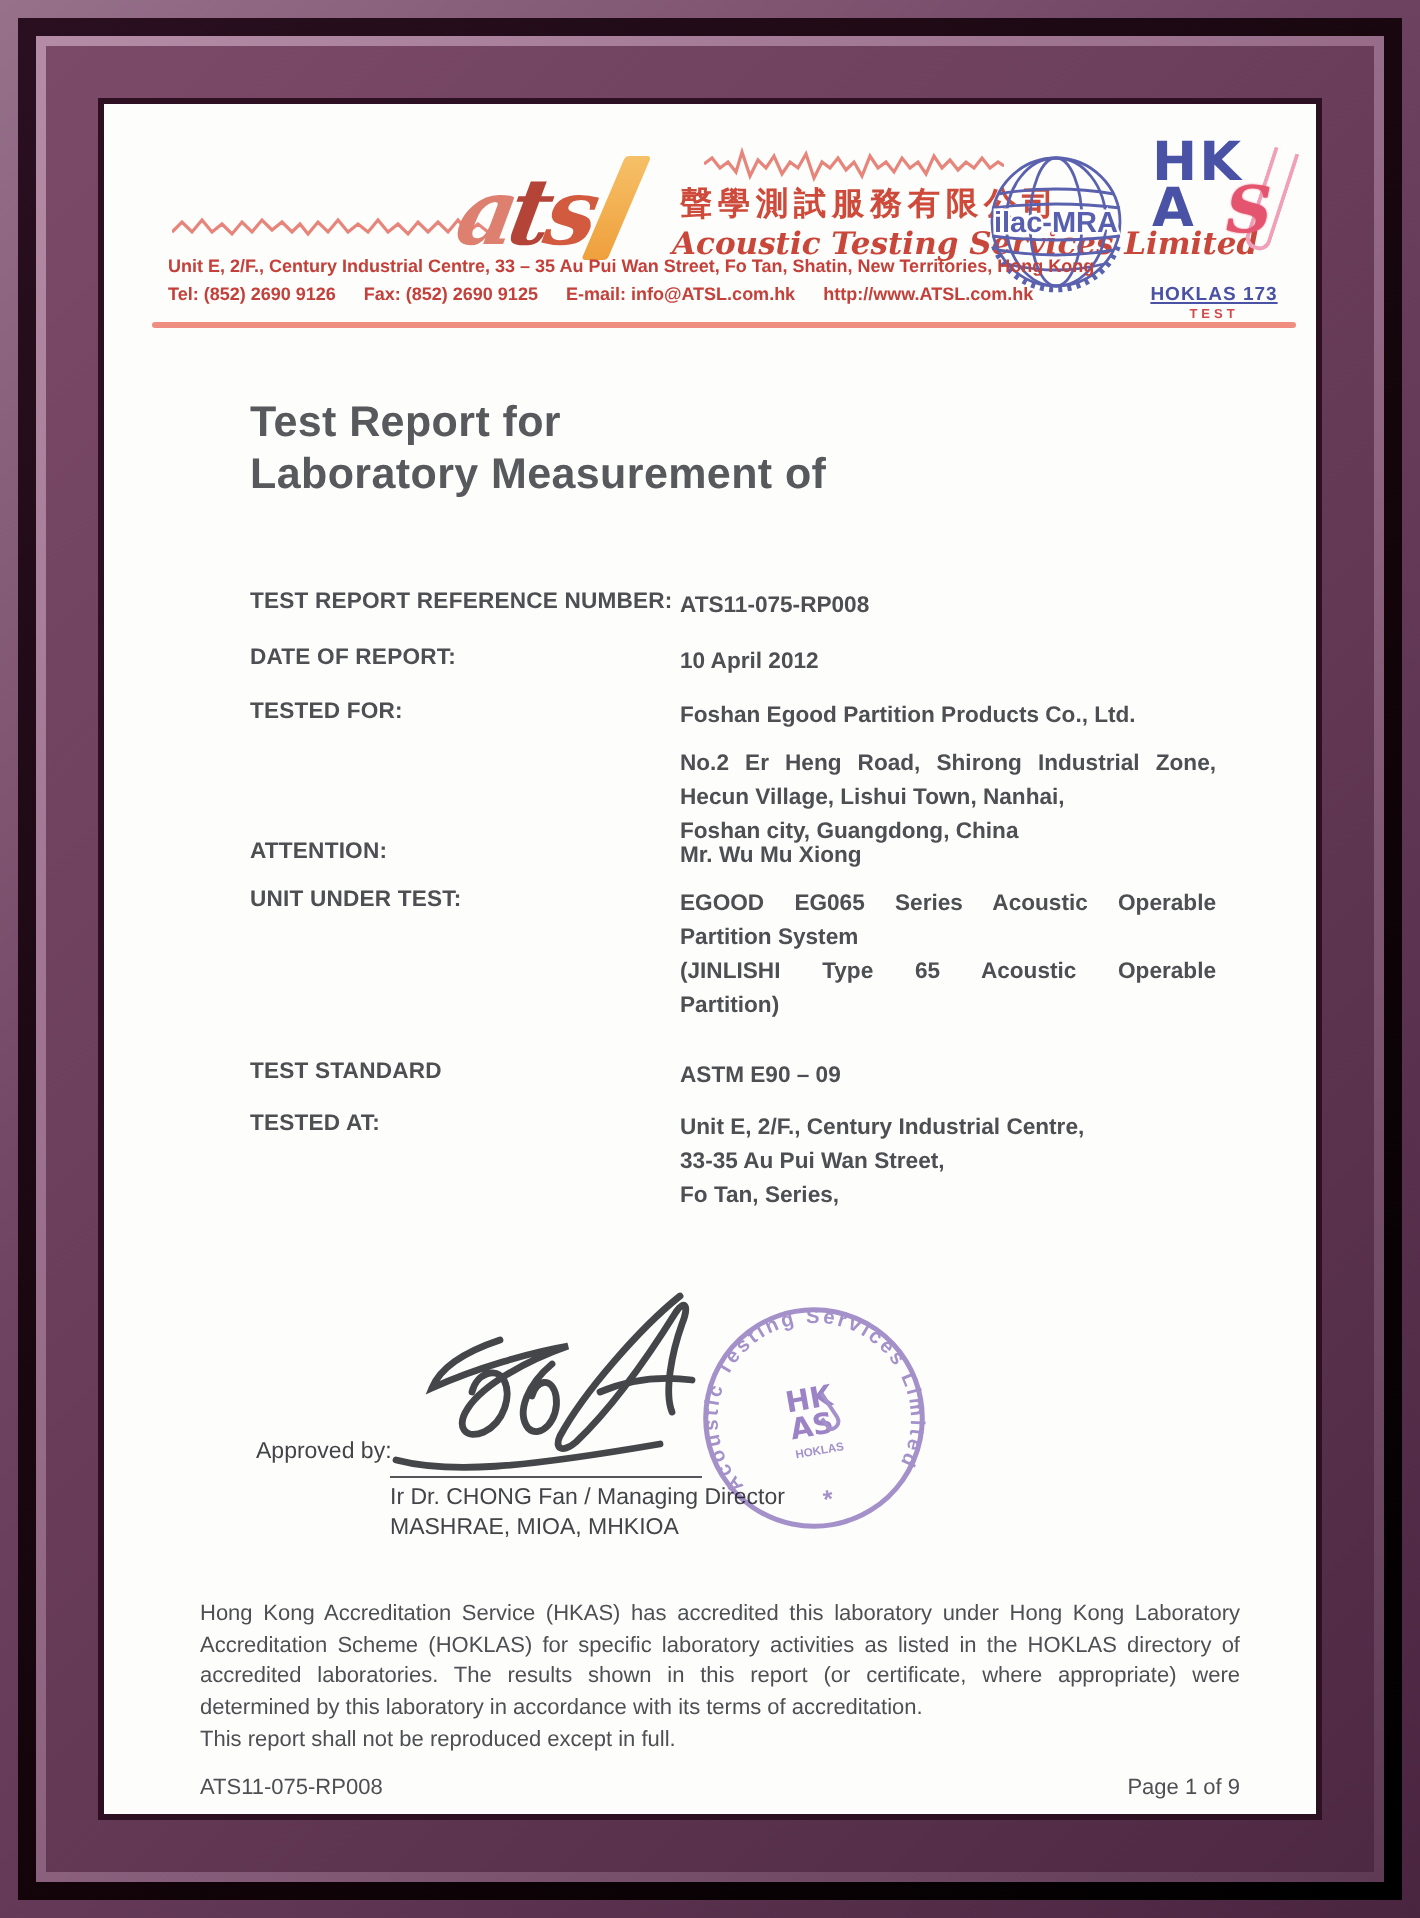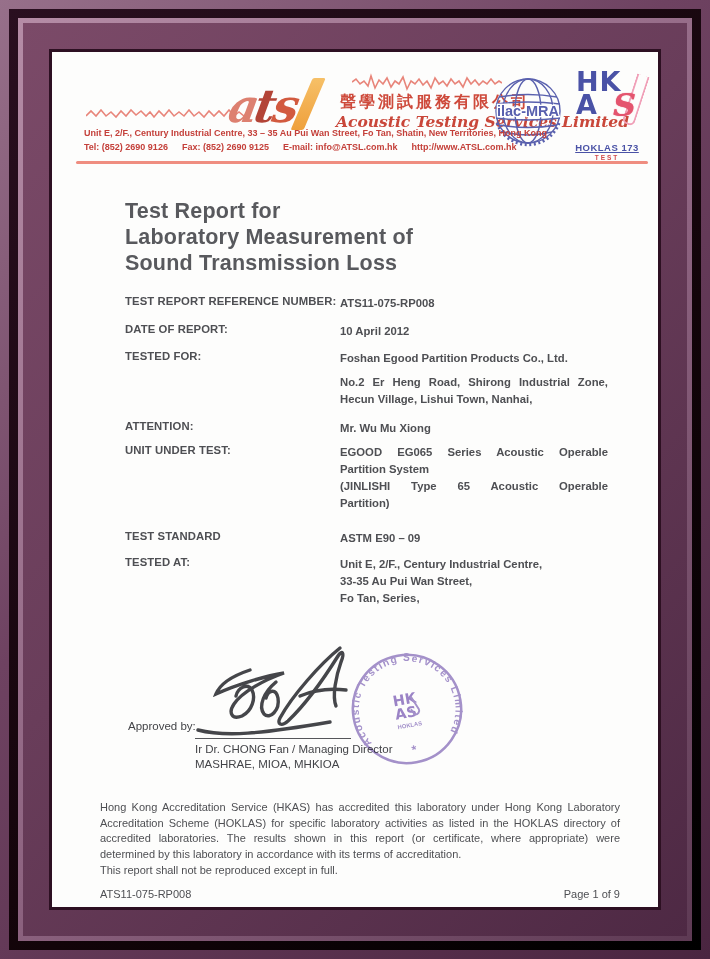--- a/index.html
+++ b/index.html
@@ -122,35 +122,35 @@
         <span>Tel: (852) 2690 9126</span>
         <span>Fax: (852) 2690 9125</span>
         <span>E-mail: info@ATSL.com.hk</span>
         <span>http://www.ATSL.com.hk</span>
       </div>
       <div class="abs head-rule"></div>
 
       <div class="abs title">
         <div>Test Report for</div>
         <div>Laboratory Measurement of</div>
-        <div>Sound Transmission Loss</div>
       </div>
 
       <div class="abs field-label" style="top:243px">TEST REPORT REFERENCE NUMBER:</div>
       <div class="abs field-value" style="top:243px">ATS11-075-RP008</div>
 
       <div class="abs field-label" style="top:271px">DATE OF REPORT:</div>
       <div class="abs field-value" style="top:271px">10 April 2012</div>
 
       <div class="abs field-label" style="top:298px">TESTED FOR:</div>
       <div class="abs field-value" style="top:298px">Foshan Egood Partition Products Co., Ltd.</div>
 
       <div class="abs field-value" style="top:322px">
         <div class="jl">No.2 Er Heng Road, Shirong Industrial Zone,</div>
         <div>Hecun Village, Lishui Town, Nanhai,</div>
+        <div>Foshan city, Guangdong, China</div>
       </div>
 
       <div class="abs field-label" style="top:368px">ATTENTION:</div>
       <div class="abs field-value" style="top:368px">Mr. Wu Mu Xiong</div>
 
       <div class="abs field-label" style="top:392px">UNIT UNDER TEST:</div>
       <div class="abs field-value" style="top:392px">
         <div class="jl">EGOOD EG065 Series Acoustic Operable</div>
         <div>Partition System</div>
         <div class="jl">(JINLISHI Type 65 Acoustic Operable</div>

